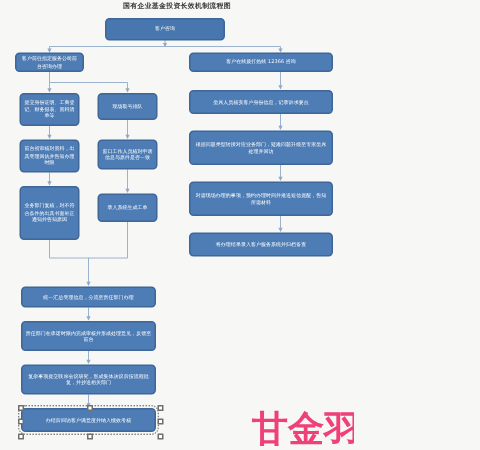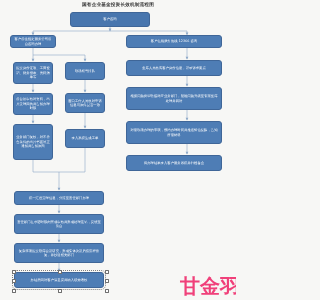--- a/index.html
+++ b/index.html
@@ -72,21 +72,21 @@
     width: 2px;
     height: 2px;
     background: #ffffff;
     border: 0.5px solid #6f6f6f;
     border-radius: 0.4px;
   }
   .watermark {
     position: absolute;
     right: -4px;
     bottom: 1px;
-    font-size: 20px;
+    font-size: 24px;
     font-weight: bold;
     color: #f0407a;
     line-height: 26px;
     letter-spacing: 0px;
     white-space: nowrap;
     font-family: "DejaVu Sans", "Liberation Sans", sans-serif;
   }
 </style>
 </head>
 <body>

